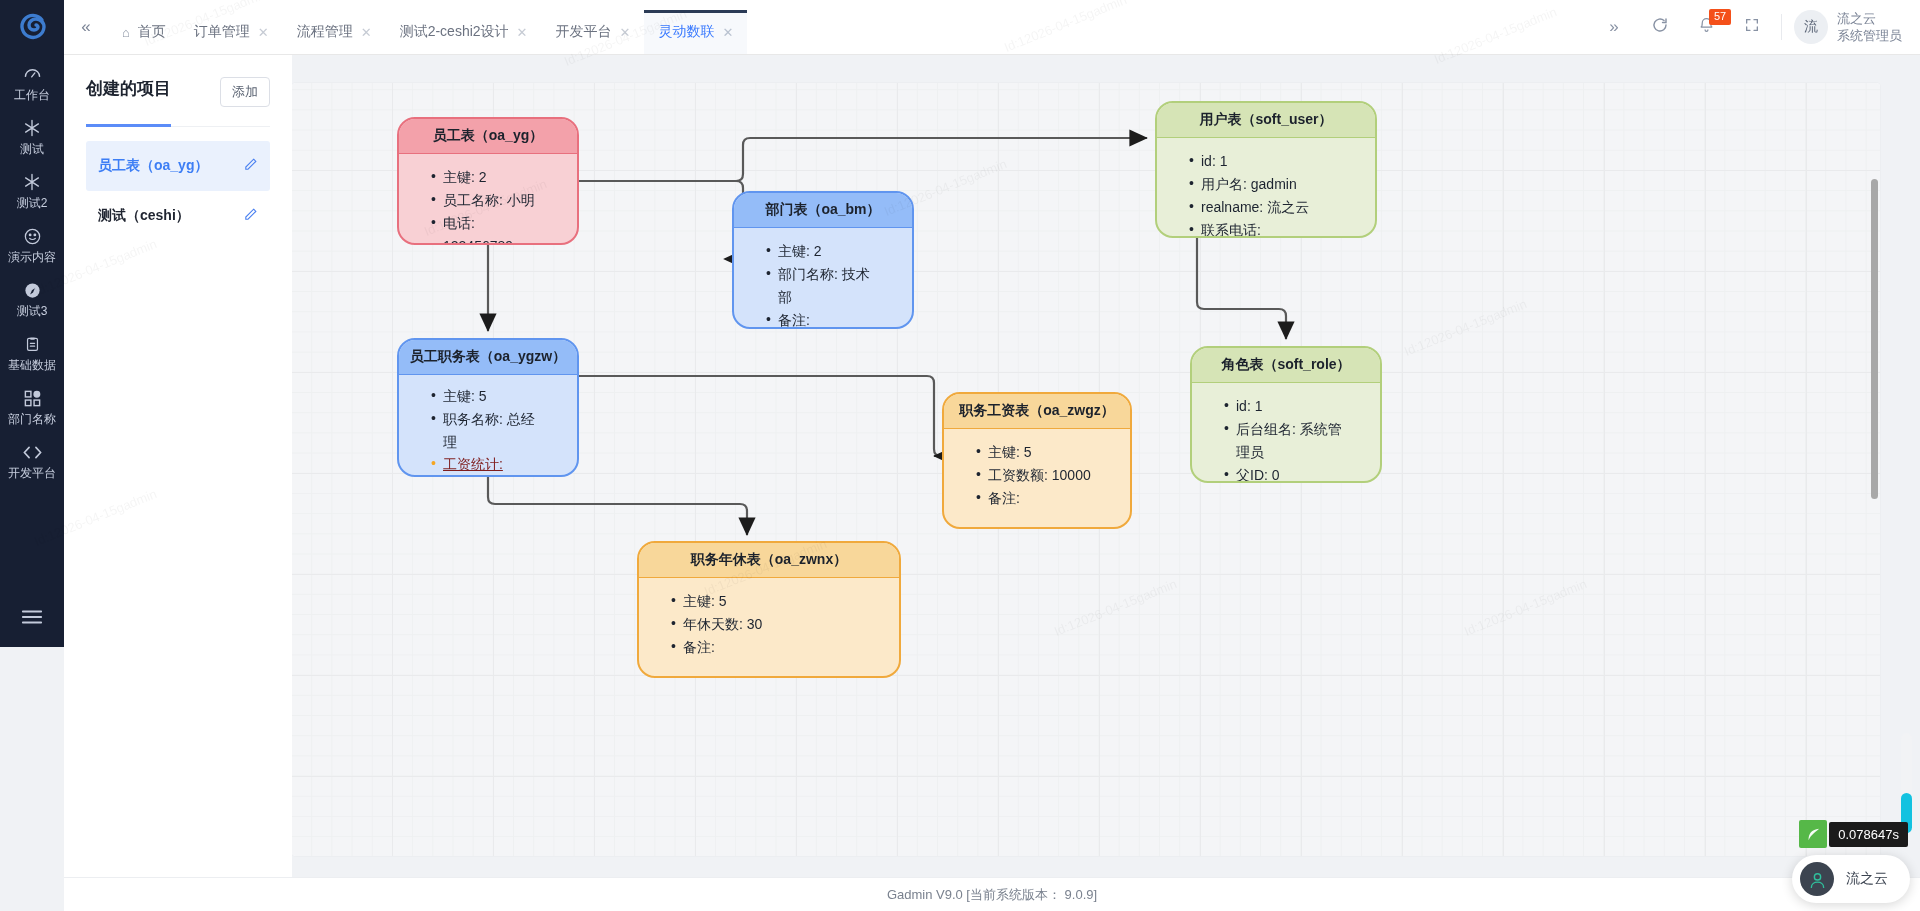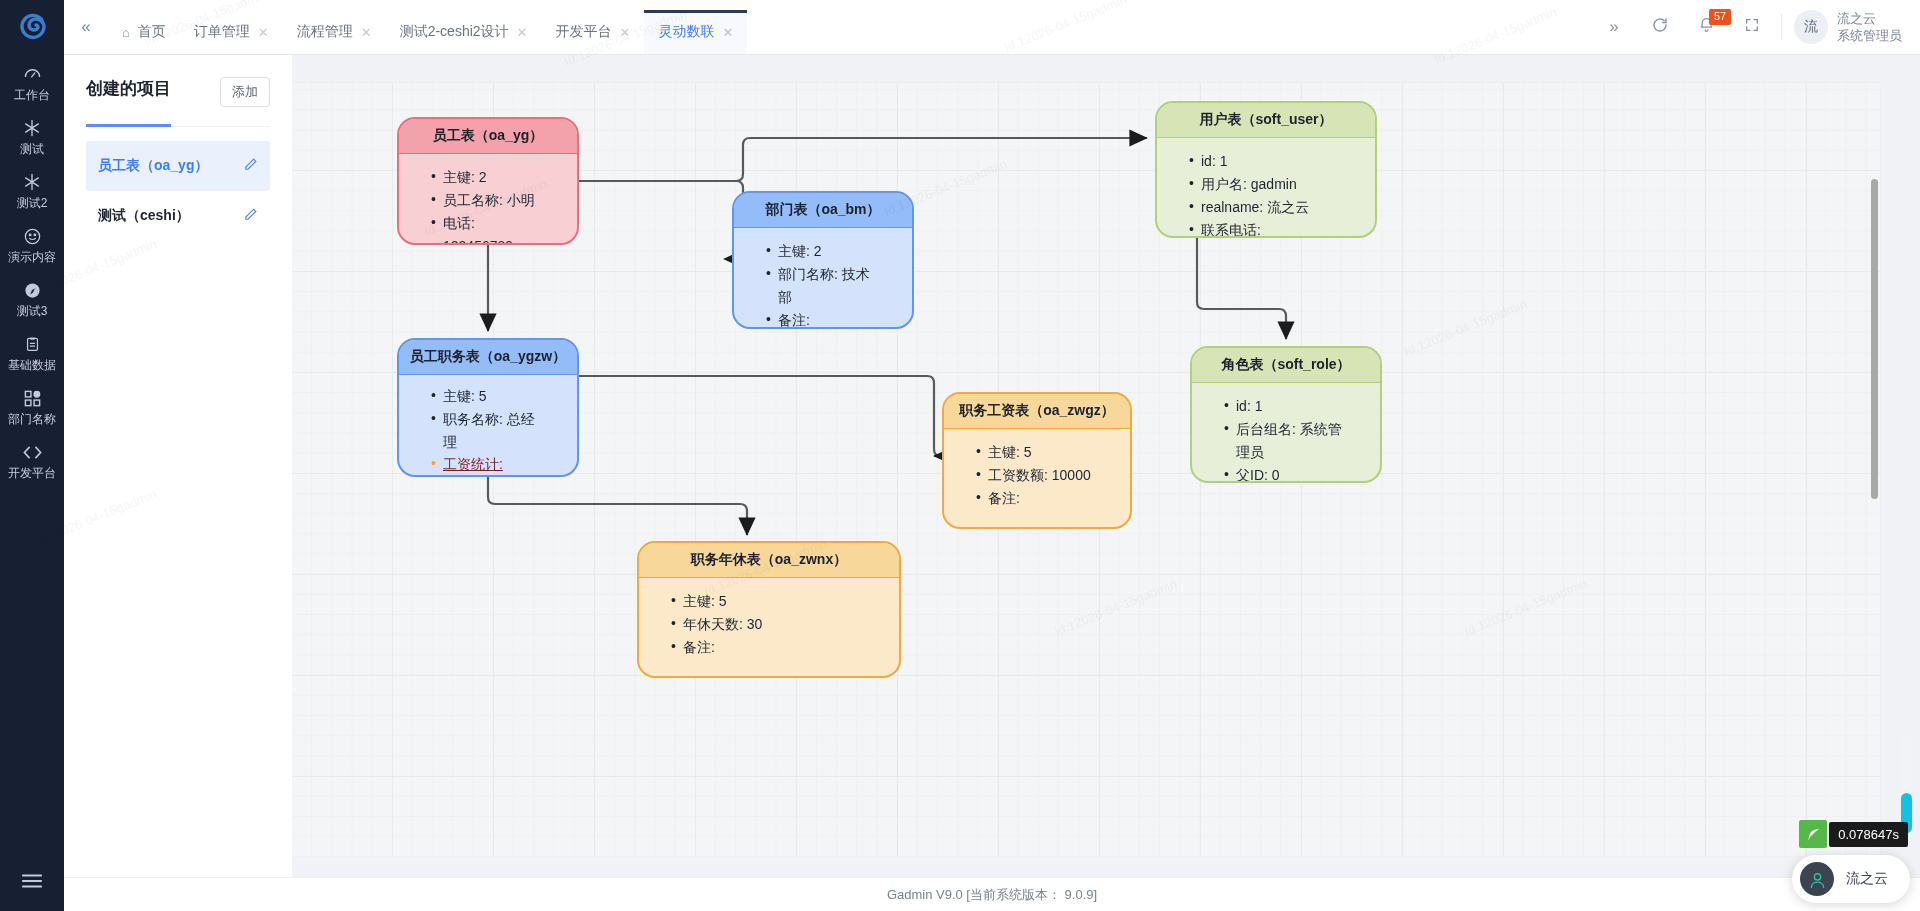--- a/index.html
+++ b/index.html
@@ -4,21 +4,21 @@
 <style>
   * { box-sizing: border-box; margin: 0; padding: 0; }
   html, body {
     width: 1920px; height: 911px;
     overflow: hidden;
     font-family: "Liberation Sans", "DejaVu Sans", sans-serif;
     background: #f0f2f5;
   }
   
   #rail {
-    position: absolute; left: 0; top: 0; width: 64px; height: 911px;
+    position: absolute; left: 0; top: 0; width: 64px; height: 647px;
     background: #171f33; display: flex; flex-direction: column; align-items: center;
     z-index: 40;
   }
   #rail-logo { width: 64px; height: 55px; display:flex; align-items:center; justify-content:center; }
   .rail-item {
     width: 64px; padding: 9px 0 7px; display: flex; flex-direction: column;
     align-items: center; gap: 4px; cursor: pointer; color: #c3cadb;
   }
   .rail-ico { height: 20px; display: flex; align-items: center; justify-content: center; }
   .rail-lb { font-size: 12px; line-height: 14px; color: #c8cfdf; }

